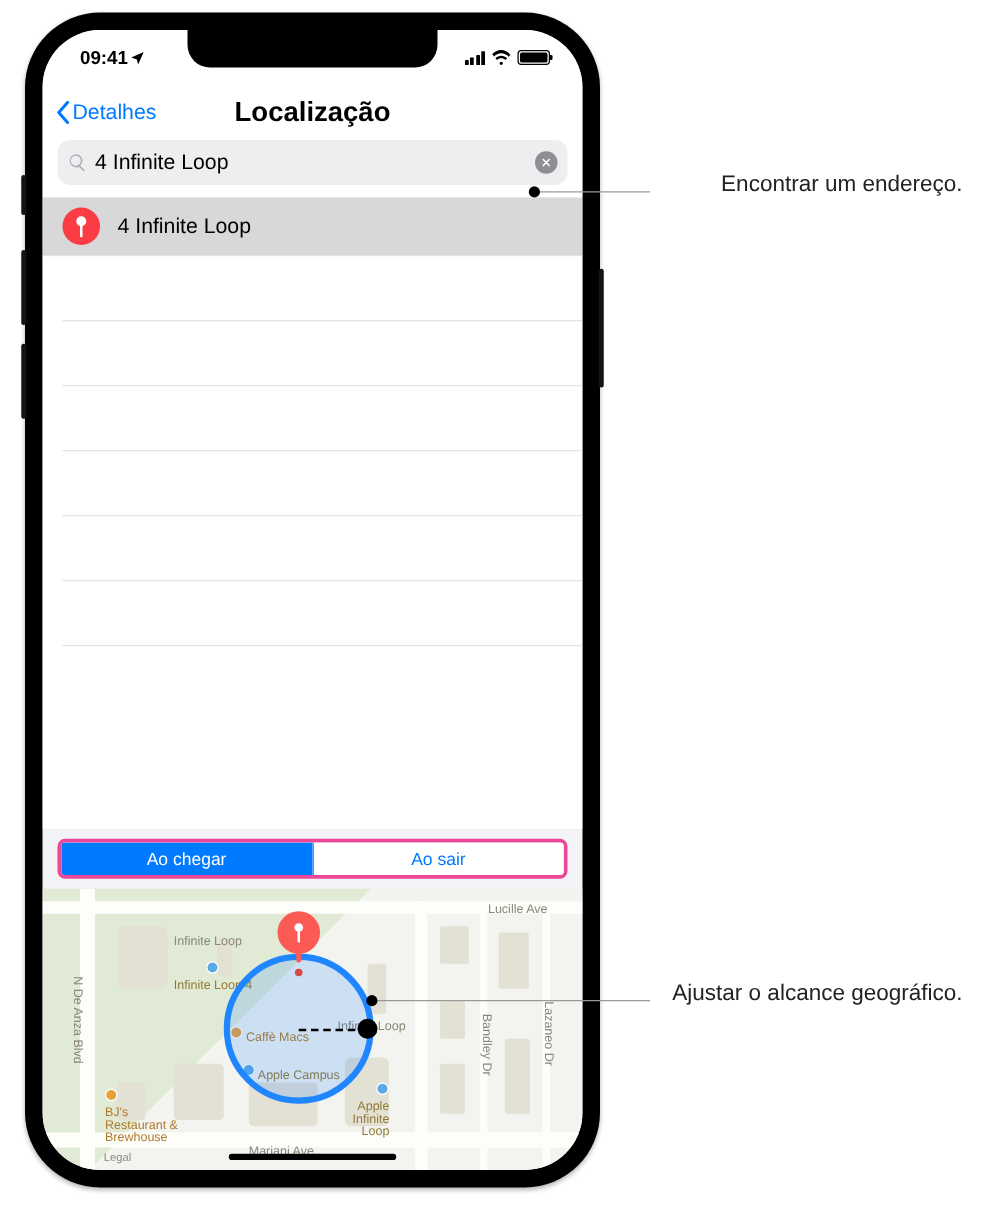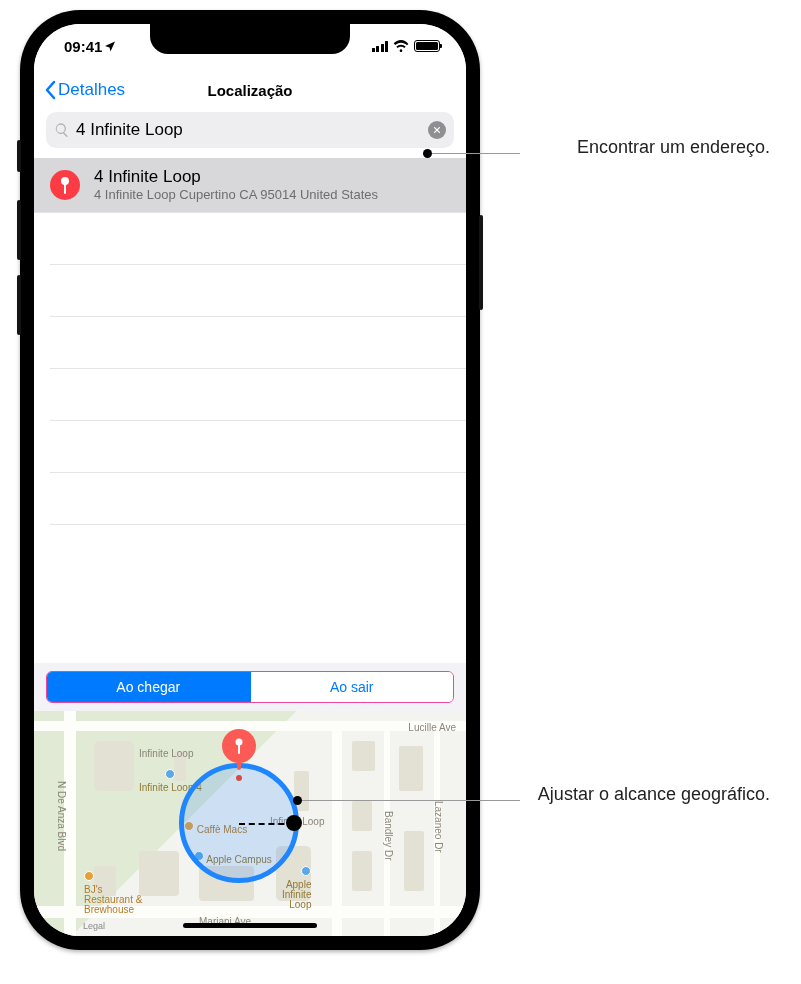--- a/index.html
+++ b/index.html
@@ -95,21 +95,21 @@
       align-items:center;
       color:#007aff;
       font-size: 17px;
       gap: 2px;
     }
     .back-chevron { width:12px; height:20px; }
     .nav-title {
       position:absolute;
       left:50%;
       transform:translateX(-50%);
-      font-size:15px;
+      font-size:22px;
       font-weight:600;
       color:#000;
     }
     .search-wrap {
       padding: 0 12px 10px;
       background:#fff;
       flex-shrink:0;
     }
     .search-field {
       background: rgba(118,118,128,0.12);
@@ -168,21 +168,21 @@
       height:52px;
       border-bottom:1px solid #e4e4e6;
       margin-left:16px;
     }
     .bottom-area {
       flex-shrink:0;
     }
     .segmented {
       margin: 8px 12px;
       display:flex;
-      border:1px solid #ec4899;
+      border:3px solid #ec4899;
       border-radius:6px;
       overflow:hidden;
       height:32px;
     }
     .segment {
       flex:1;
       display:flex;
       align-items:center;
       justify-content:center;
       font-size:14px;
@@ -375,21 +375,20 @@
         <div class="row-icon">
           <div class="pin-circle">
             <svg width="12" height="18" viewBox="0 0 12 18" fill="#fff">
                 <circle cx="6" cy="5" r="4"></circle>
                 <rect x="5" y="7" width="2" height="11" rx="1"></rect>
               </svg>
           </div>
         </div>
         <div class="row-texts">
           <div class="row-title">4 Infinite Loop</div>
-          <div class="row-sub">4 Infinite Loop Cupertino CA 95014 United States</div>
         </div>
       </div>
     </div>
 
     <div class="empty-rows">
       <div class="sep"></div>
         <div class="sep"></div>
         <div class="sep"></div>
         <div class="sep"></div>
         <div class="sep"></div>
@@ -420,21 +419,21 @@
         <div class="building" style="left:365px;top:35px;width:24px;height:45px"></div>
         <div class="building" style="left:318px;top:90px;width:20px;height:30px"></div>
         <div class="building" style="left:318px;top:140px;width:20px;height:40px"></div>
         <div class="building" style="left:370px;top:120px;width:20px;height:60px"></div>
         <div class="building" style="left:60px;top:155px;width:22px;height:30px"></div>
 
         <div class="map-label v" style="left:22px;top:70px">N De Anza Blvd</div>
         <div class="map-label" style="left:105px;top:37px">Infinite Loop</div>
         <div class="map-label" style="left:236px;top:105px">Infinite Loop</div>
         <div class="map-label" style="left:165px;top:205px">Mariani Ave</div>
-        <div class="map-label" style="right:10px;top:11px">Lucille Ave</div>
+        <div class="map-label" style="right:28px;top:11px">Lucille Ave</div>
         <div class="map-label v" style="left:349px;top:100px">Bandley Dr</div>
         <div class="map-label v" style="left:399px;top:90px">Lazaneo Dr</div>
 
         <div class="poi blue" style="left:105px;top:58px;text-align:center"><span class="poi-dot"></span><span class="poi-text">Infinite
 Loop 4</span></div>
         <div class="poi" style="left:150px;top:110px;color:#b37a2b"><span class="poi-dot"></span> <span>Caffè Macs</span></div>
         <div class="poi blue" style="left:160px;top:140px"><span class="poi-dot"></span> <span>Apple Campus</span></div>
         <div class="poi blue" style="left:248px;top:155px;text-align:right"><span class="poi-dot"></span><span class="poi-text" style="white-space:pre">Apple
 Infinite
 Loop</span></div>

